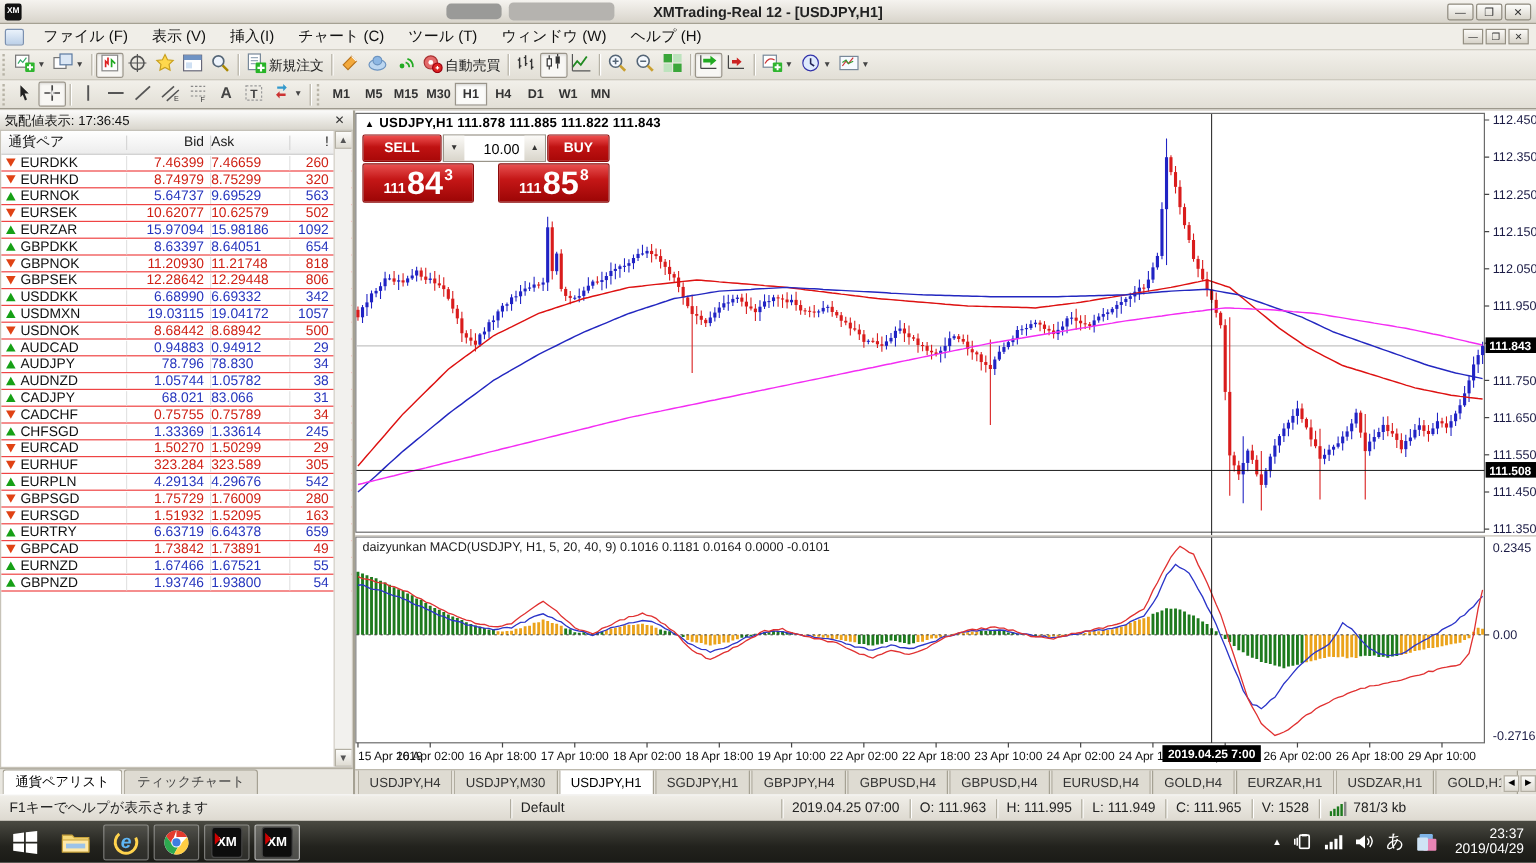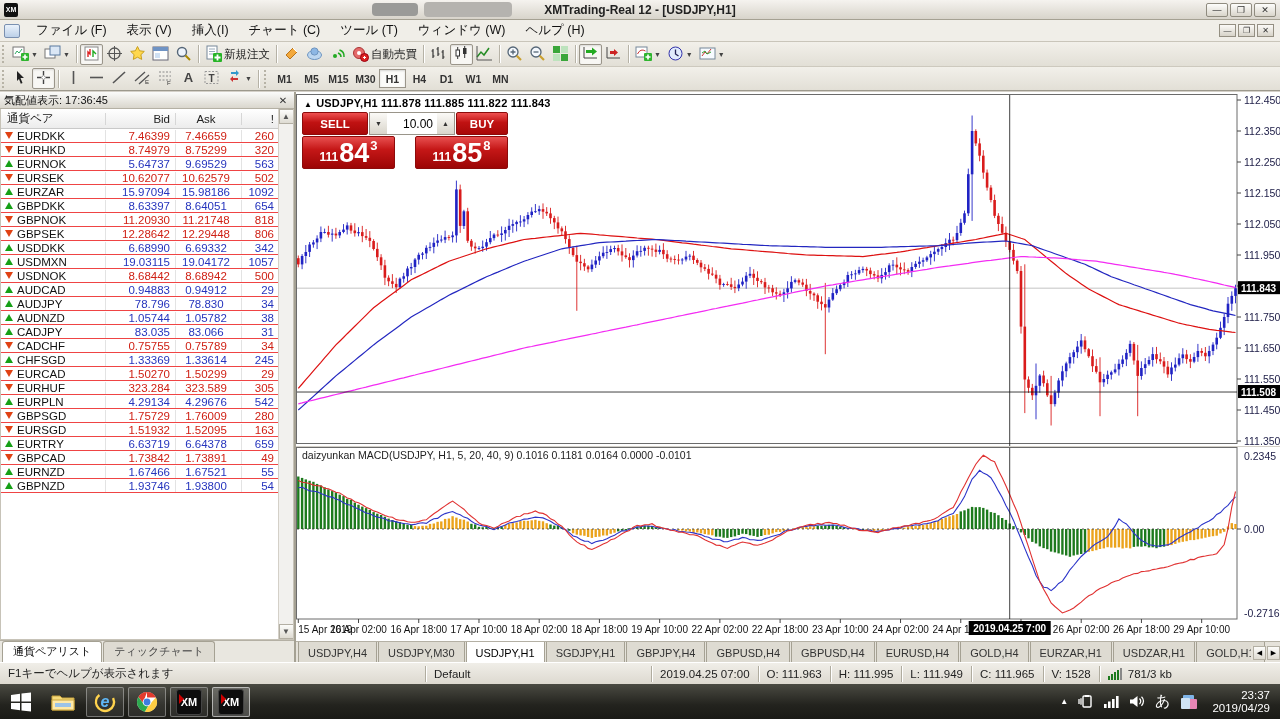--- a/index.html
+++ b/index.html
@@ -46,21 +46,21 @@
 .mwatch{position:absolute;left:0;top:1px;width:296px;height:570px;background:#fff;border-right:2px solid #a5a193;display:flex;flex-direction:column}
 .mwhead{height:17px;background:linear-gradient(#fbfbfa,#d9d6cd);border-bottom:1px solid #b4b0a4;
   font-size:11px;color:#111;display:flex;align-items:center;padding:0 4px}
 .mwhead .x{margin-left:auto;font-size:10px;color:#333;width:14px;text-align:center}
 .mwtablewrap{position:relative;flex:1;overflow:hidden;border:1px solid #c7c3b8;border-top:none}
 .mwcols{display:flex;height:20px;border-bottom:1px solid #c9c9c9;background:linear-gradient(#fff,#ececec);
   font-size:11.5px;color:#222;align-items:center}
 .mwrow{display:flex;height:14px;align-items:center;font-size:11.5px;border-bottom:1px solid #ef4444}
 .c-sym{width:104px;padding-left:4px;display:flex;align-items:center;gap:4px;color:#111}
 .c-bid{width:70px;text-align:right;padding-right:5px;border-left:1px solid #e3e3e3}
-.c-ask{width:66px;text-align:center;padding-right:5px;border-left:1px solid #e3e3e3}
+.c-ask{width:66px;text-align:left;padding-right:5px;border-left:1px solid #e3e3e3}
 .c-spr{width:37px;text-align:right;padding-right:4px;border-left:1px solid #e3e3e3}
 .mwcols .c-bid,.mwcols .c-ask,.mwcols .c-spr{border-left:1px solid #d6d6d6}
 .up{color:#2534bd}.dn{color:#cf2014}
 .arr{width:0;height:0;border-left:4px solid transparent;border-right:4px solid transparent}
 .arr.u{border-bottom:7px solid #16a016}.arr.d{border-top:7px solid #e04214}
 .mwscroll{position:absolute;right:0;top:0;bottom:0;width:15px;background:#f2f1ee;border-left:1px solid #d4d0c8;display:flex;flex-direction:column;align-items:center;justify-content:space-between;font-size:8px;color:#555}
 .sbtn{width:15px;height:15px;background:linear-gradient(#fcfcfa,#dedbd2);border:1px solid #b3afa3;text-align:center;line-height:13px}
 .mwtabs{height:22px;background:#e9e7e0;border-top:1px solid #b4b0a4;display:flex;align-items:flex-end;font-size:11px;padding-left:2px}
 .mwtab{padding:2px 10px 3px;border:1px solid #a5a193;border-bottom:none;margin-right:1px;background:#dedbd2;color:#444;border-radius:3px 3px 0 0}
 .mwtab.on{background:#fff;color:#000}
@@ -528,21 +528,21 @@
               </span>
               <span class="c-bid up">1.05744</span>
               <span class="c-ask up">1.05782</span>
               <span class="c-spr up">38</span>
             </div>
             <div class="mwrow">
               <span class="c-sym">
                 <span class="arr u"></span>
                 <span>CADJPY</span>
               </span>
-              <span class="c-bid up">83.035</span>
+              <span class="c-bid up">68.021</span>
               <span class="c-ask up">83.066</span>
               <span class="c-spr up">31</span>
             </div>
             <div class="mwrow">
               <span class="c-sym">
                 <span class="arr d"></span>
                 <span>CADCHF</span>
               </span>
               <span class="c-bid dn">0.75755</span>
               <span class="c-ask dn">0.75789</span>

